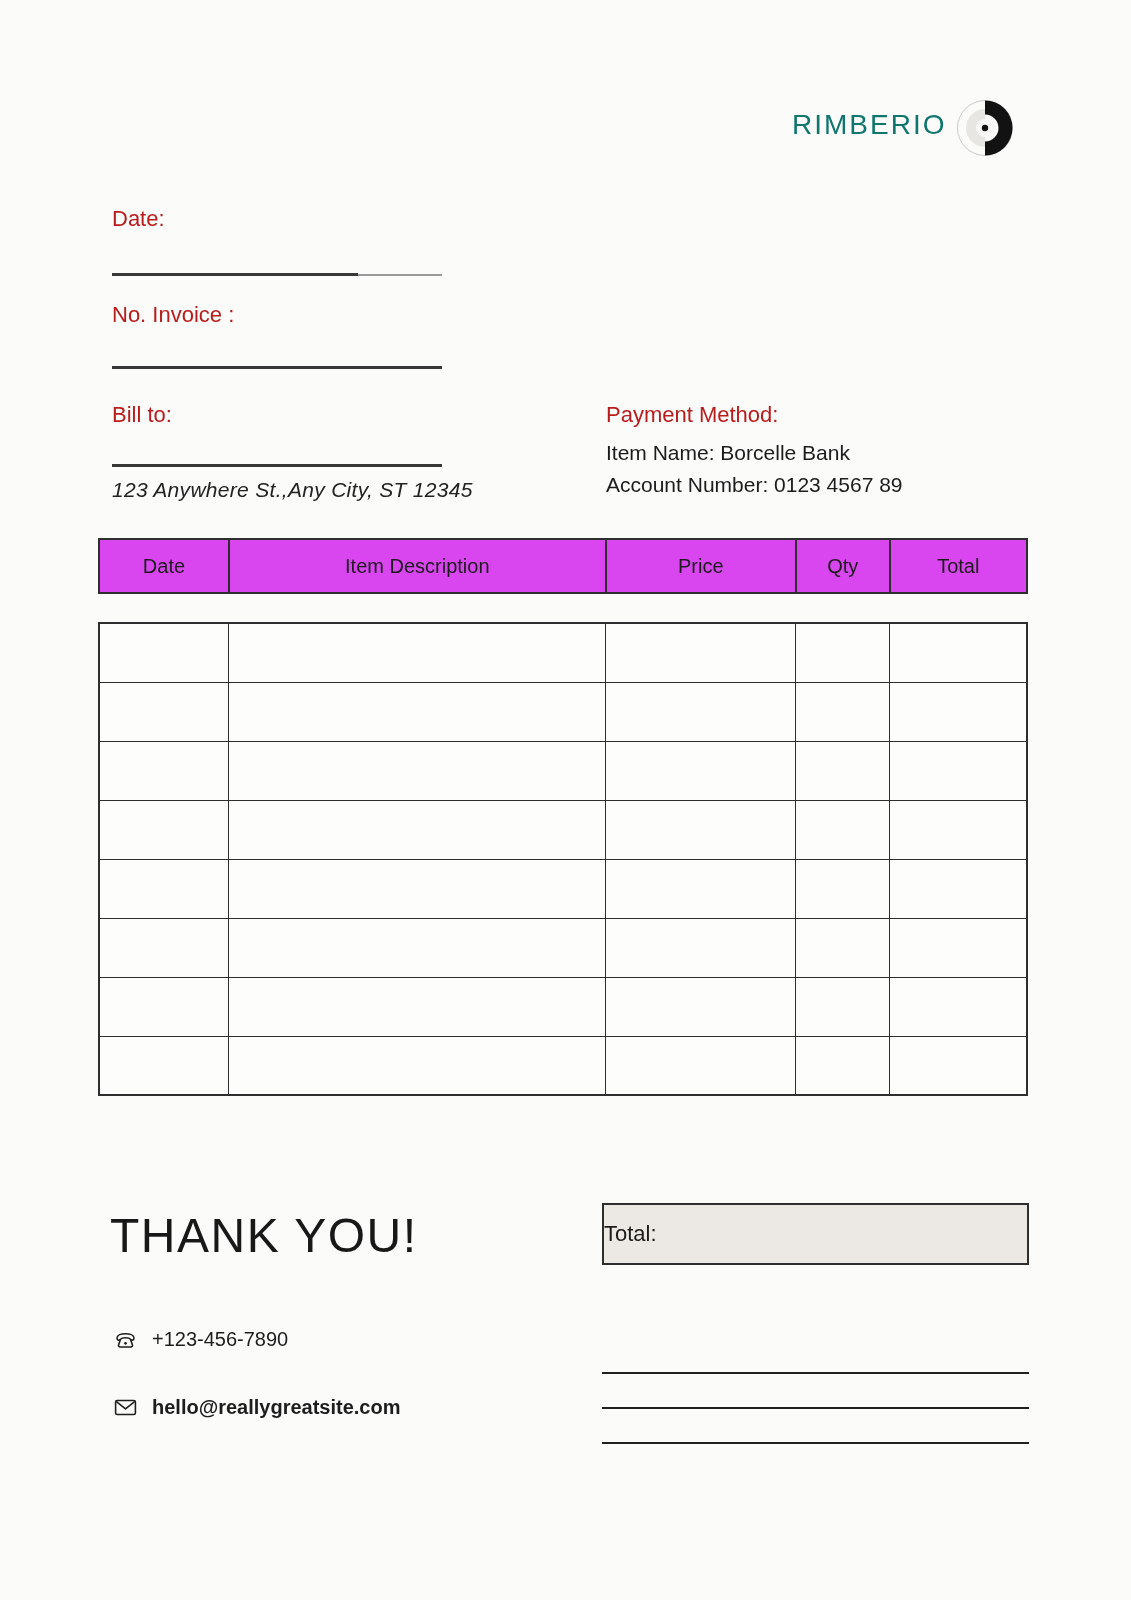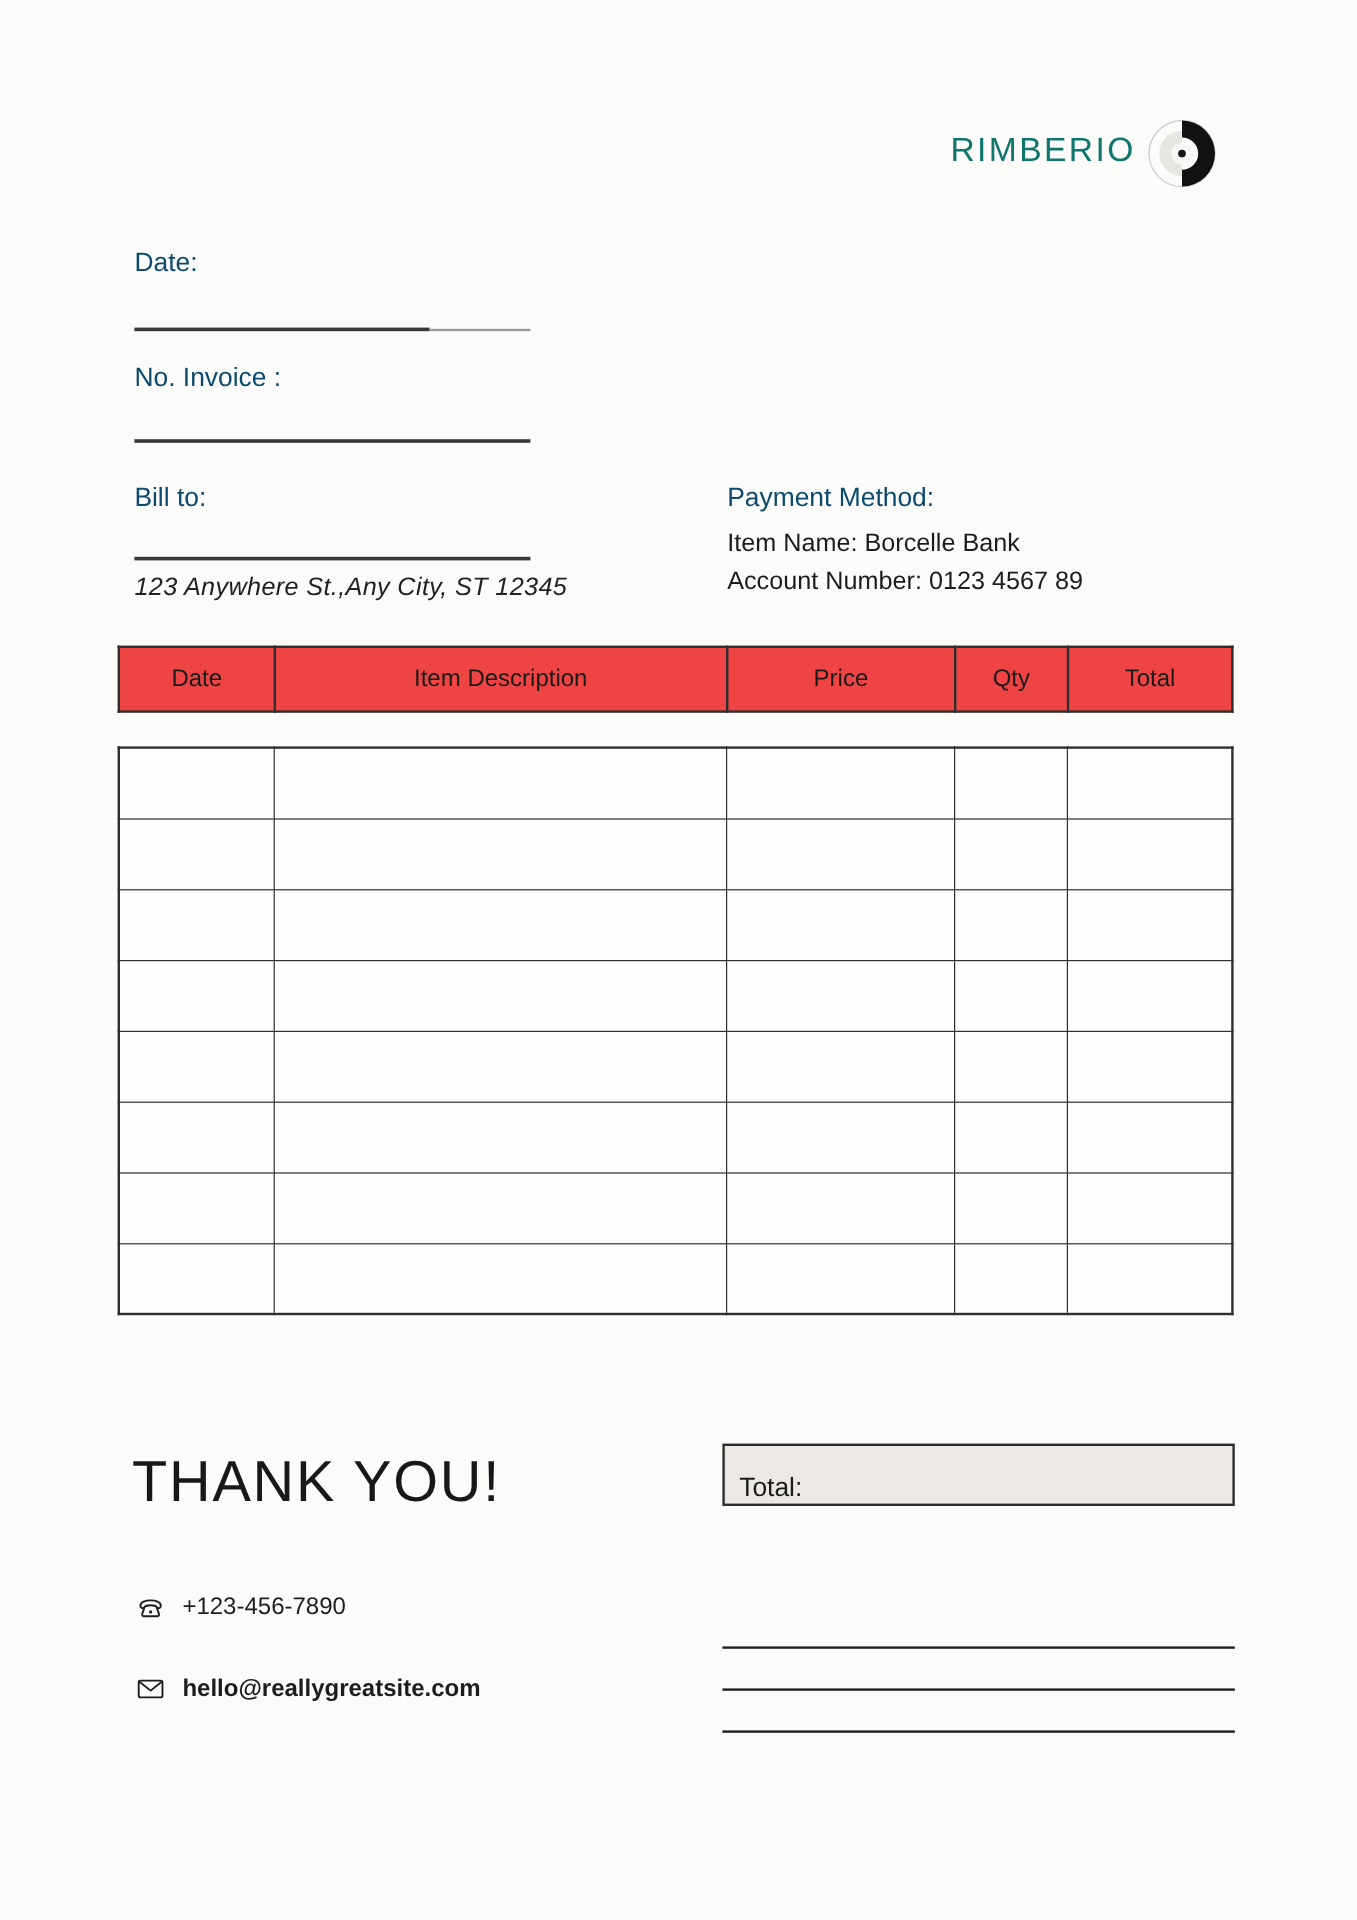--- a/index.html
+++ b/index.html
@@ -22,21 +22,21 @@
     color:#141414; line-height:1;
   }
   .brand-name {
     left:792px; top:110px;
     font-size:28px; font-weight:400; letter-spacing:2px;
     color:#0f766e; line-height:1.1;
   }
   .brand-logo { left:953px; top:96px; width:64px; height:64px; }
 
   
-  .label { font-size:22px; color:#0c4a6e; line-height:1.2; }
+  .label { font-size:22px; color:#b91c1c; line-height:1.2; }
   .date-label { left:112px; top:206px; }
   .invoice-label { left:112px; top:302px; }
   .billto-label { left:112px; top:402px; }
   .field-line { background:#383838; }
   .date-line-dark { left:112px; top:273px; width:246px; height:3px; }
   .date-line-light { left:358px; top:274px; width:84px; height:1.5px; background:#9a9a9a; }
   .invoice-line { left:112px; top:366px; width:330px; height:2.5px; }
   .bill-line { left:112px; top:464px; width:330px; height:3px; }
   .address {
     left:112px; top:478px;
@@ -46,44 +46,44 @@
   
   .payment-label { left:606px; top:402px; font-size:22px; }
   .payment-bank { left:606px; top:441px; font-size:21px; }
   .payment-account { left:606px; top:473px; font-size:21px; }
 
   
   .tbl { position:absolute; left:98px; width:930px; border-collapse:collapse; table-layout:fixed; }
   .header-tbl { top:538px; }
   .header-tbl th {
     border:2px solid #2e2e2e;
-    background:#ef4444;
+    background:#d946ef;
     height:54px;
     font-size:20px; font-weight:400; color:#1b1b1b;
     text-align:center; vertical-align:middle;
   }
   .body-tbl { top:622px; }
   .body-tbl td {
     border:1.6px solid #2e2e2e;
     height:59px;
     background:#fdfdfc;
     font-size:19px;
   }
   .body-tbl { border:2px solid #2e2e2e; }
 
   
   .thank-you {
     left:110px; top:1208px;
     font-size:48px; font-weight:400; letter-spacing:1.5px;
     color:#181818;
   }
   .total-box {
-    left:602px; top:1203px; width:427px; height:52px;
+    left:602px; top:1203px; width:427px; height:62px;
     background:#ece9e5; border:2px solid #2e2e2e;
-    display:flex; align-items:flex-end; padding-left:12px;
+    display:flex; align-items:center; padding-left:0;
     font-size:22px; color:#1b1b1b;
   }
 
   .contact-row {
     left:112px; height:30px;
     display:flex; align-items:center; gap:13px;
     font-size:20px; color:#1d1d1d;
   }
   .contact-row.r1 { top:1324px; }
   .contact-row.r2 { top:1392px;font-weight:bold; }

